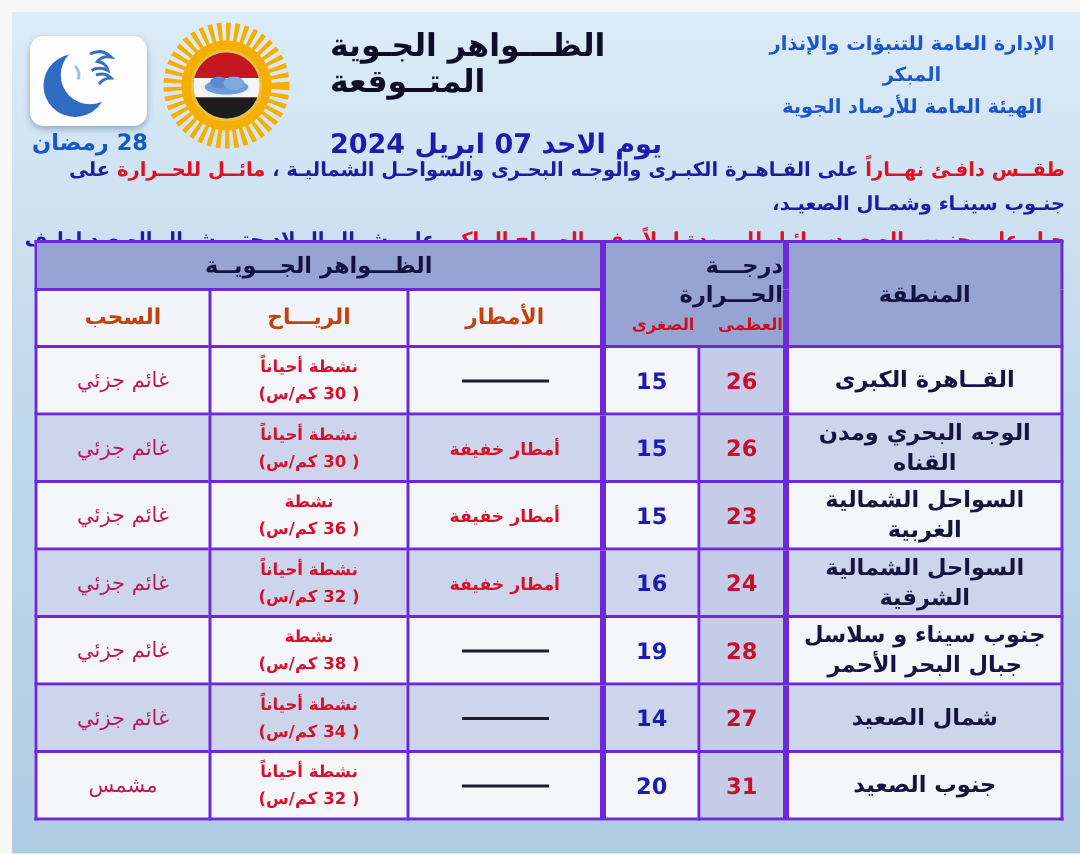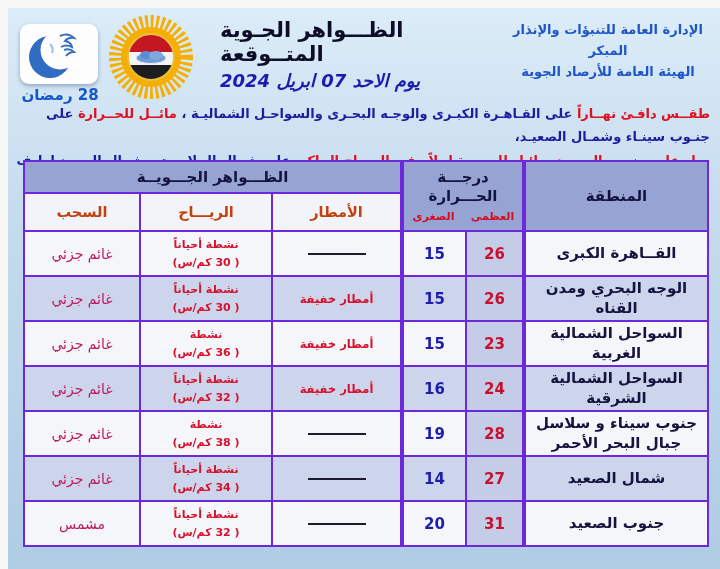--- a/index.html
+++ b/index.html
@@ -12,21 +12,21 @@
     direction:rtl;
   }
 
   
   .org {
     position:absolute; top:12px; right:8px; width:208px;
     text-align:center; color:#1e55c8; font-weight:bold; font-size:13px; line-height:1.6;
   }
   .title-block { position:absolute; top:10px; right:232px; width:268px; text-align:left; }
   .main-title { color:#0d0d28; font-weight:bold; font-size:21px; }
-  .bulletin-date { color:#1c1cae; font-weight:bold; font-size:18px; margin-top:4px;font-style:italic; }
+  .bulletin-date { color:#1c1cae; font-weight:bold; font-size:18px; margin-top:20px; }
 
   .sun-logo { position:absolute; top:6px; left:100px; width:86px; height:86px; }
   .crescent-card {
     position:absolute; top:16px; left:12px; width:78px; height:60px;
     background:#fdfdfd; border-radius:9px; box-shadow:0 2px 4px rgba(60,90,130,.45);
   }
   .ramadan-label {
     position:absolute; top:78px; left:2px; width:100px; text-align:center;
     color:#1558c8; font-weight:bold; font-size:15px;
   }
@@ -66,21 +66,21 @@
   tr.r-odd  td { background:#f5f6fa; }
   tr.r-even td { background:#ccd5ec; }
 
   td.region-cell { color:#14143e; font-weight:bold; font-size:15px; line-height:1.3; }
   td.max-cell { background:#c4cce8 !important; color:#c8102e; font-weight:bold; font-size:15px;
                 border-right-width:4px; }
   td.min-cell { color:#1c1cae; font-weight:bold; font-size:15px; border-left-width:4px; }
   td.rain-cell { color:#d5112b; font-weight:bold; font-size:11.5px; }
   td.wind-cell { color:#d5112b; font-weight:bold; font-size:11px; line-height:1.55; }
   td.clouds-cell { color:#be185d; font-weight:normal; font-size:14px; }
-  th.temp-hdr { border-left-width:4px; border-right-width:4px; }
+  th.temp-hdr { border-left-width:4px; border-right-width:4px;text-align:right; }
 
   .dash { display:inline-block; width:58px; border-top:2.5px solid #1b1b2e; vertical-align:middle; }
 </style>
 </head>
 <body>
 
 <div class="page">
 
   <div class="org">
     <div>الإدارة العامة للتنبؤات والإنذار المبكر</div>

